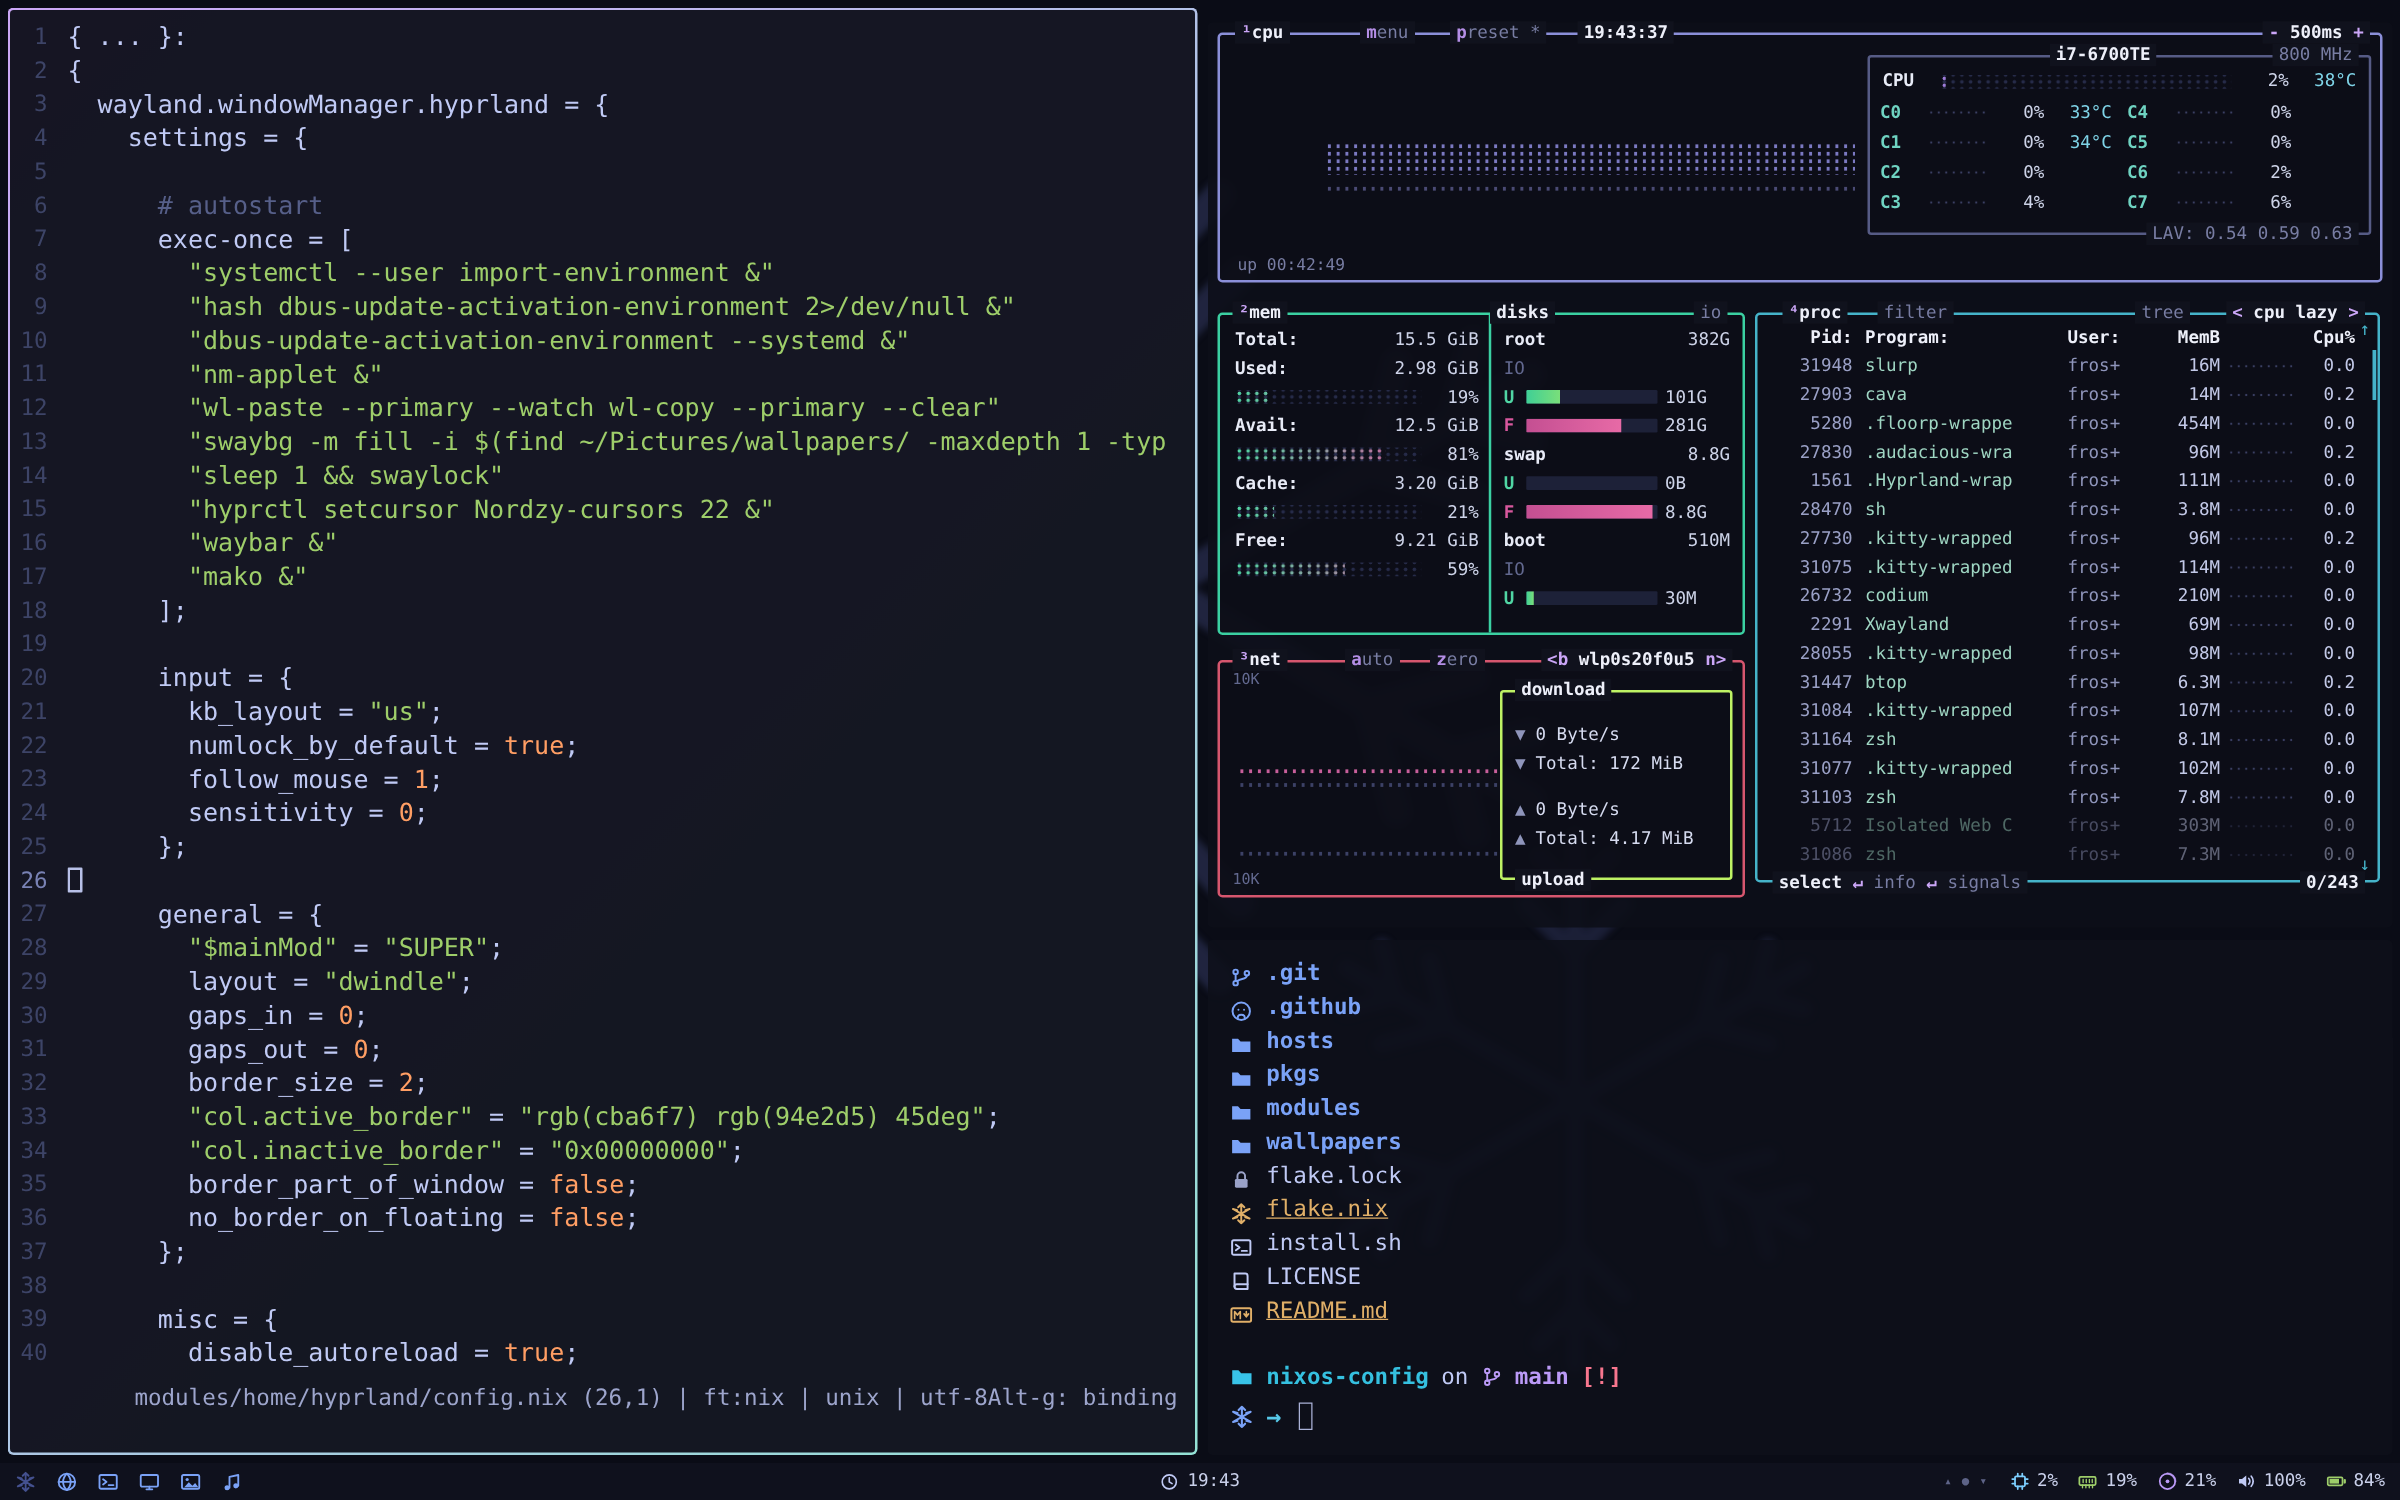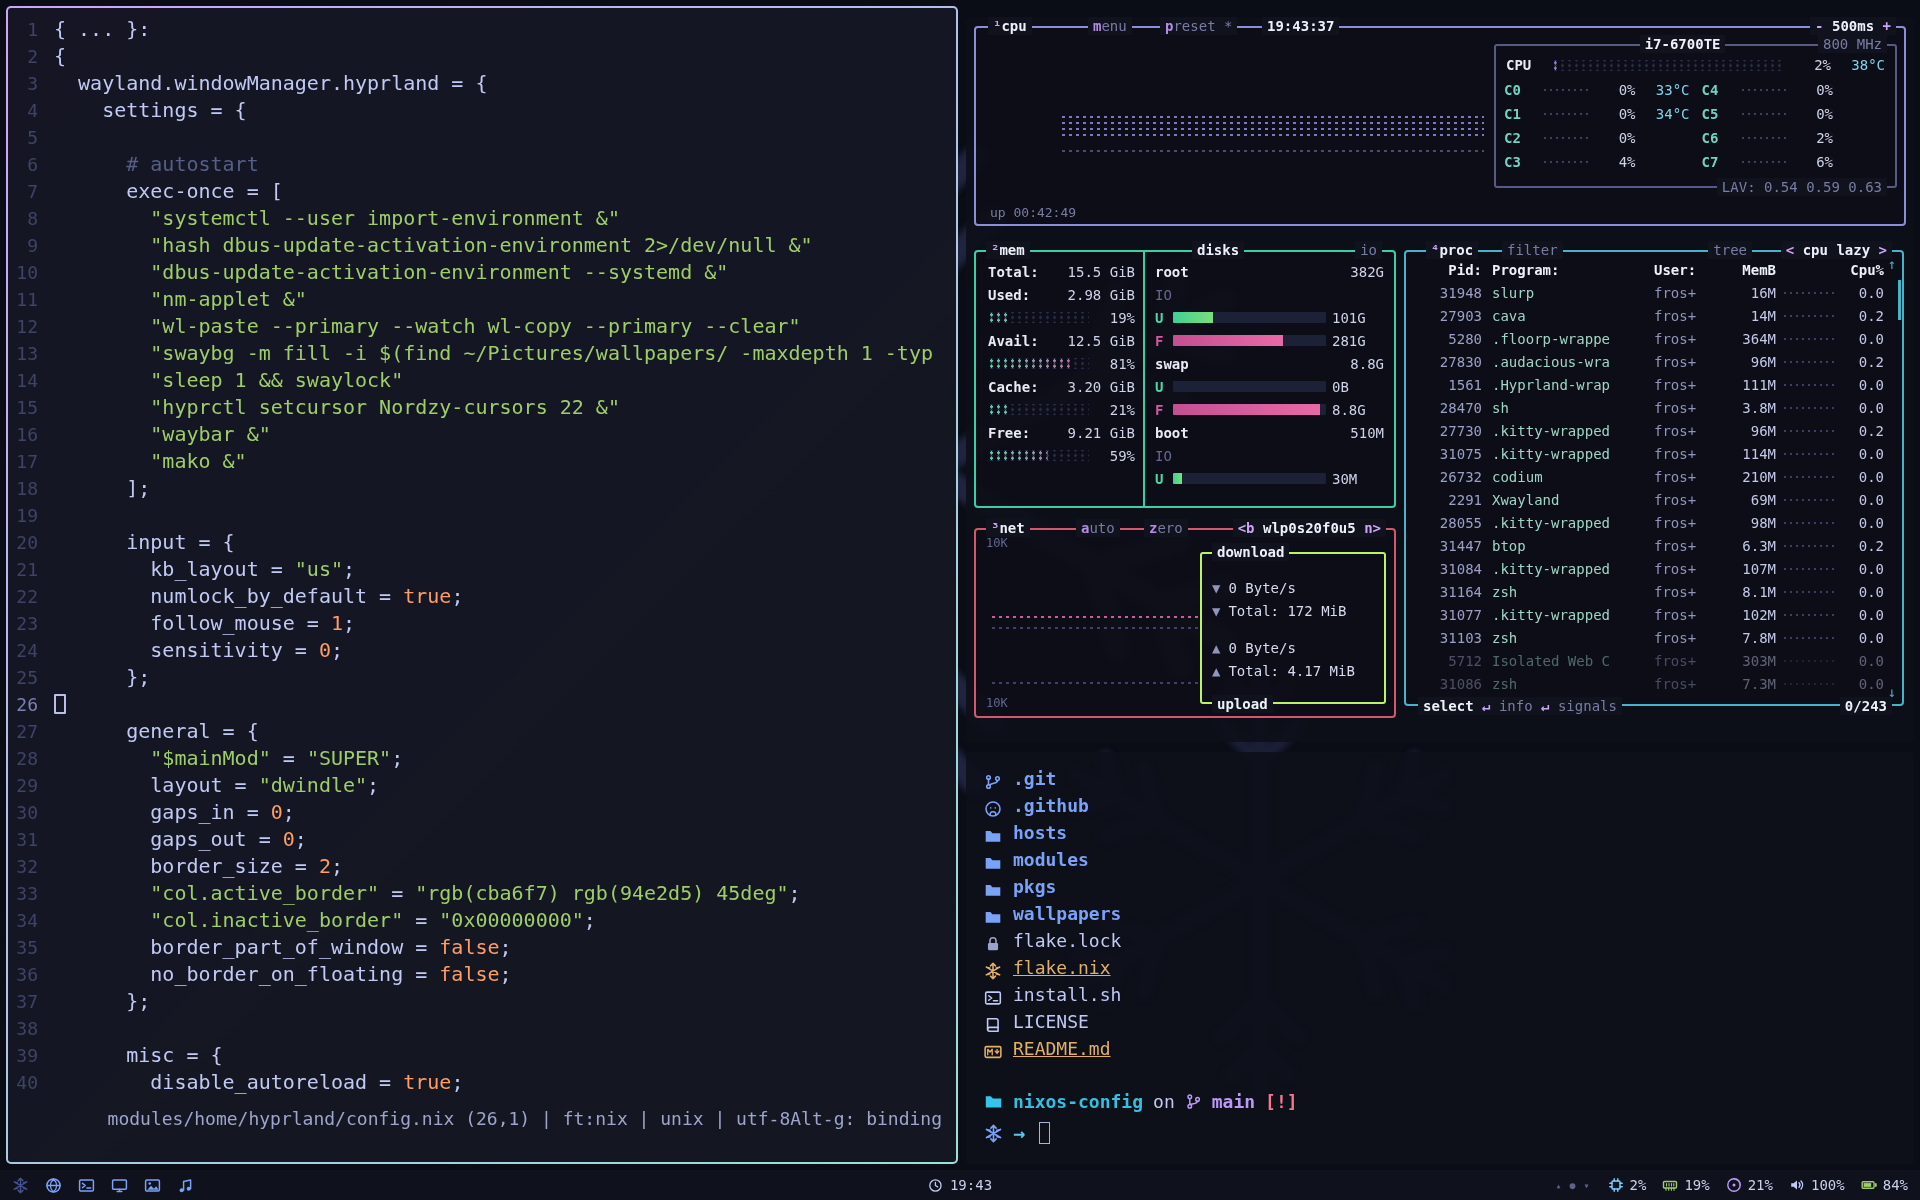--- a/index.html
+++ b/index.html
@@ -47,21 +47,21 @@
          mask-image:radial-gradient(circle,#000 1.5px,transparent 1.6px);mask-size:7px 5.5px}
   .cpum .mfill{background:linear-gradient(90deg,#9d7bd8,#7b79c2)}
   #cores{display:grid;grid-template-columns:1fr 1fr;column-gap:12px}
   .core{display:flex;align-items:center;height:24px}
   .core .cname{color:#6fd3c2;font-weight:bold;width:32px}
   .cpct{width:40px;text-align:right}
   .ctemp{width:54px;text-align:right;color:#7fd4e8}
   .lead{flex:1;margin:0 6px;height:10px;align-self:center;background-image:radial-gradient(circle,#3a3f63 1px,transparent 1.2px);background-size:6px 6px;background-position:left center;background-repeat:repeat-x}
   #uptime{position:absolute;left:14px;bottom:4px;color:#787da3;font-size:13px}
   #mem-cols{display:flex;height:100%}
-  #mem-rows{width:167px;padding:8px 8px 8px 12px}
+  #mem-rows{width:215px;padding:8px 8px 8px 12px}
   #disk-rows{flex:1;border-left:2px solid #3bd0a2;padding:8px 10px 8px 10px}
   .mrow{display:flex;height:23px;align-items:center}
   .mlabel{font-weight:bold;color:#e8ebf7}
   .mval{margin-left:auto}
   .meterrow .meter{flex:1}
   .mpct{width:46px;text-align:right}
   .drow{display:flex;height:23px;align-items:center}
   .dname{font-weight:bold;color:#e8ebf7}
   .dsize{margin-left:auto}
   .dio{color:#62688f}
@@ -568,21 +568,21 @@
               <span class="pprog">cava</span>
               <span class="puser">fros+</span>
               <span class="pmem">14M</span>
               <span class="lead plead"></span>
               <span class="pcpu">0.2</span>
             </div>
             <div class="prow">
               <span class="ppid">5280</span>
               <span class="pprog">.floorp-wrappe</span>
               <span class="puser">fros+</span>
-              <span class="pmem">364M</span>
+              <span class="pmem">454M</span>
               <span class="lead plead"></span>
               <span class="pcpu">0.0</span>
             </div>
             <div class="prow">
               <span class="ppid">27830</span>
               <span class="pprog">.audacious-wra</span>
               <span class="puser">fros+</span>
               <span class="pmem">96M</span>
               <span class="lead plead"></span>
               <span class="pcpu">0.2</span>
@@ -746,29 +746,29 @@
             </svg>
           </span>
           <span class="fname dir">hosts</span>
         </div>
         <div class="frow">
           <span class="icn" style="color: rgb(122, 162, 247);">
             <svg viewBox="0 0 16 16" width="18" height="18" fill="none" stroke="currentColor" stroke-width="1.4" stroke-linecap="round" stroke-linejoin="round">
               <path d="M1.5 3.5h4.2L7.5 5.5h7v7.5h-13z" fill="currentColor" stroke="none"></path>
             </svg>
           </span>
+          <span class="fname dir">pkgs</span>
+        </div>
+        <div class="frow">
+          <span class="icn" style="color: rgb(122, 162, 247);">
+            <svg viewBox="0 0 16 16" width="18" height="18" fill="none" stroke="currentColor" stroke-width="1.4" stroke-linecap="round" stroke-linejoin="round">
+              <path d="M1.5 3.5h4.2L7.5 5.5h7v7.5h-13z" fill="currentColor" stroke="none"></path>
+            </svg>
+          </span>
           <span class="fname dir">modules</span>
-        </div>
-        <div class="frow">
-          <span class="icn" style="color: rgb(122, 162, 247);">
-            <svg viewBox="0 0 16 16" width="18" height="18" fill="none" stroke="currentColor" stroke-width="1.4" stroke-linecap="round" stroke-linejoin="round">
-              <path d="M1.5 3.5h4.2L7.5 5.5h7v7.5h-13z" fill="currentColor" stroke="none"></path>
-            </svg>
-          </span>
-          <span class="fname dir">pkgs</span>
         </div>
         <div class="frow">
           <span class="icn" style="color: rgb(122, 162, 247);">
             <svg viewBox="0 0 16 16" width="18" height="18" fill="none" stroke="currentColor" stroke-width="1.4" stroke-linecap="round" stroke-linejoin="round">
               <path d="M1.5 3.5h4.2L7.5 5.5h7v7.5h-13z" fill="currentColor" stroke="none"></path>
             </svg>
           </span>
           <span class="fname dir">wallpapers</span>
         </div>
         <div class="frow">

